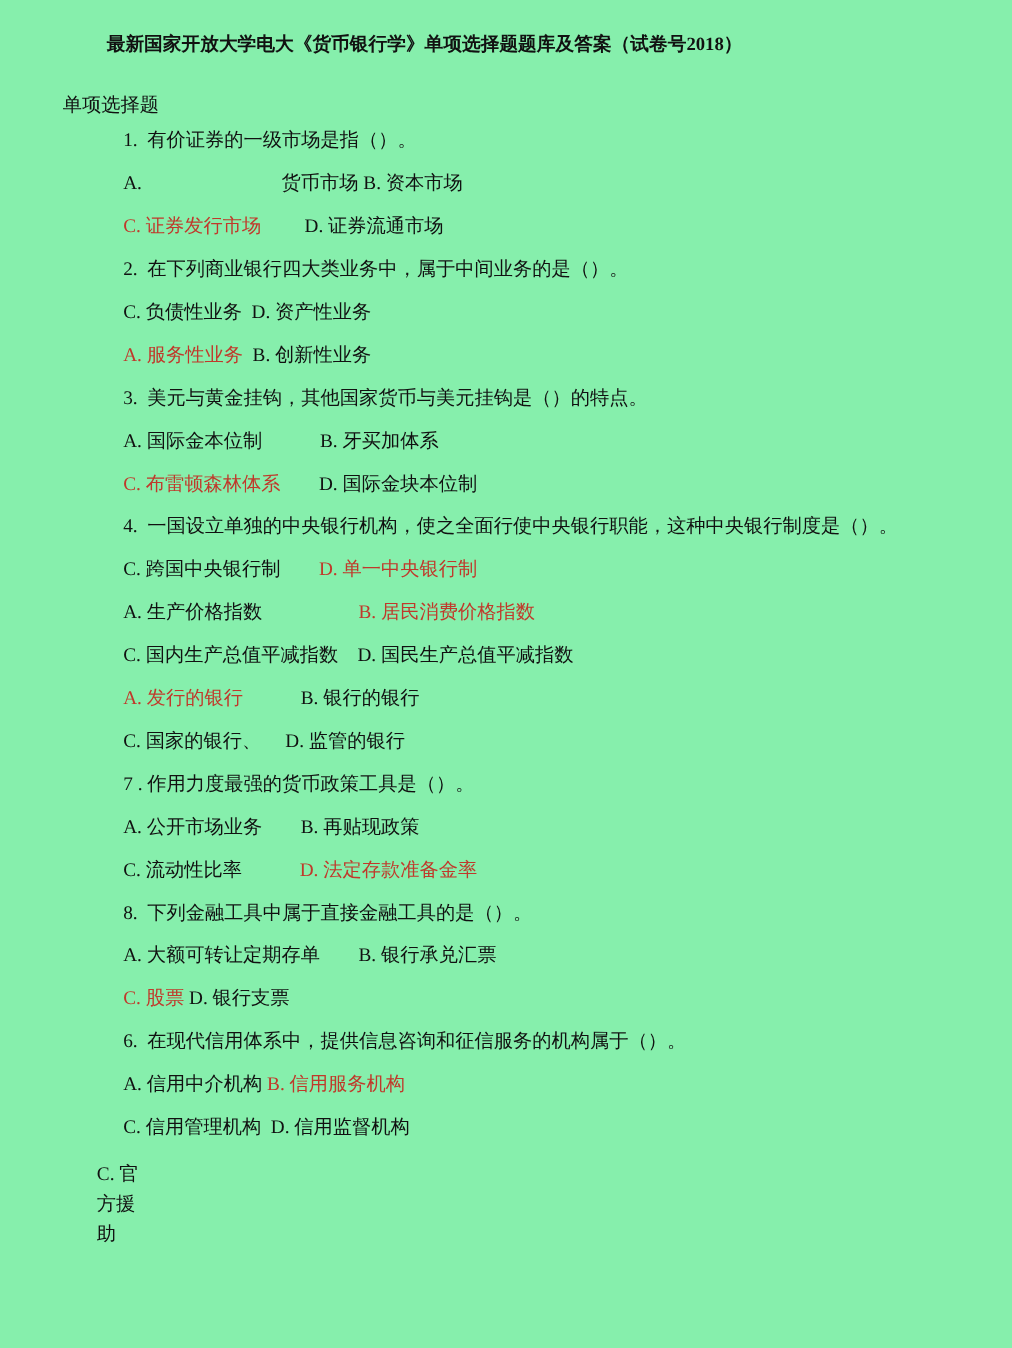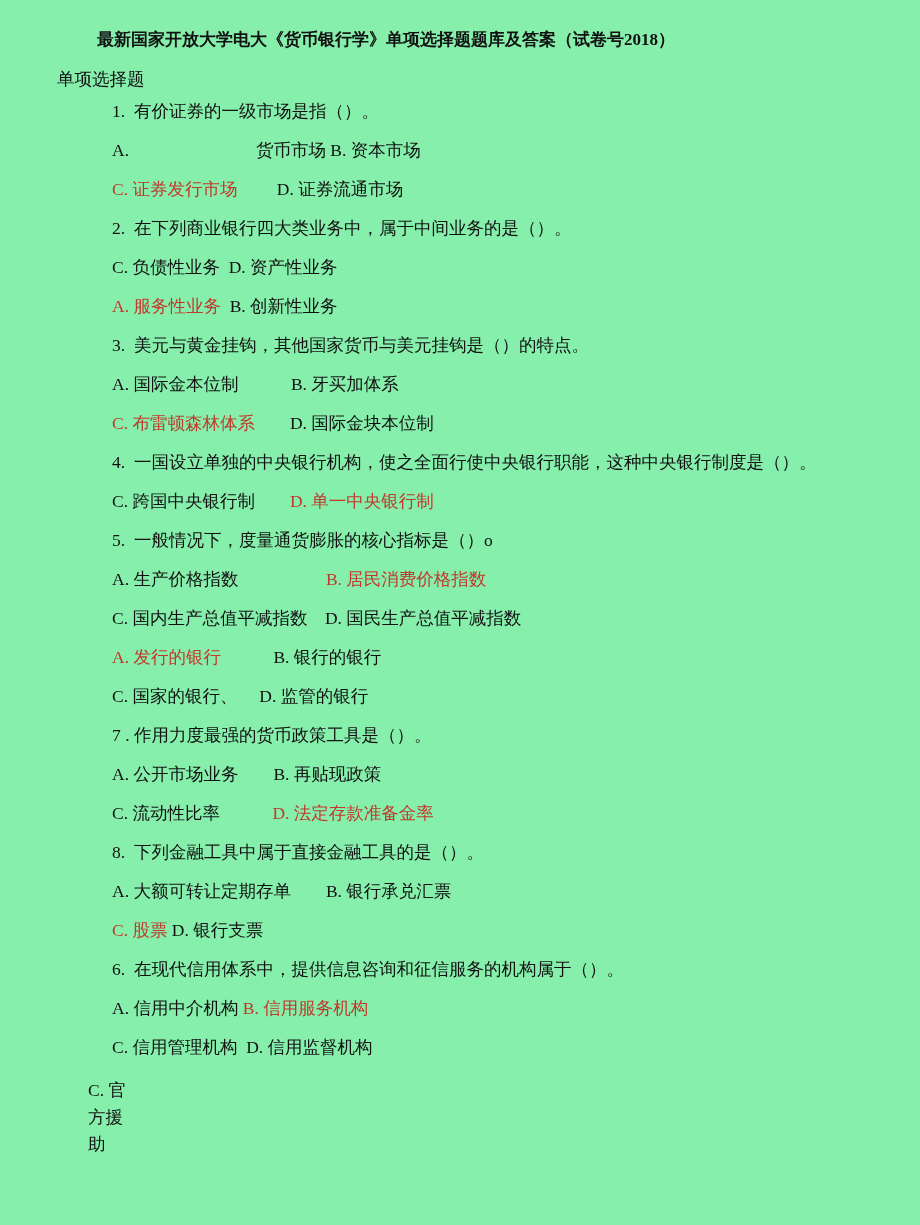--- a/index.html
+++ b/index.html
@@ -18,21 +18,21 @@
   }
   .doc-title {
     margin: 30px 0 0 97px;
     font-size: 17px;
     font-weight: bold;
     line-height: 20px;
     letter-spacing: 0px;
     white-space: pre-wrap;
   }
   .section-heading {
-    margin: 20px 0 0 57px;
+    margin: 36px 0 0 57px;
     font-size: 17.5px;
     line-height: 18px;
     white-space: pre-wrap;
   }
   .lines {
     margin: 14px 40px 0 112px;
   }
   .line {
     font-size: 17.5px;
     line-height: 18px;
@@ -62,21 +62,20 @@
       <div class="line"><span class="">A.　　　　　　　 货币市场 B. 资本市场</span></div>
       <div class="line"><span class="red">C. 证券发行市场</span><span class="">　　 D. 证券流通市场</span></div>
       <div class="line">2.  在下列商业银行四大类业务中，属于中间业务的是（）。</div>
       <div class="line"><span class="">C. 负债性业务  D. 资产性业务</span></div>
       <div class="line"><span class="red">A. 服务性业务</span><span class="">  B. 创新性业务</span></div>
       <div class="line">3.  美元与黄金挂钩，其他国家货币与美元挂钩是（）的特点。</div>
       <div class="line"><span class="">A. 国际金本位制　　　B. 牙买加体系</span></div>
       <div class="line"><span class="red">C. 布雷顿森林体系</span><span class="">　　D. 国际金块本位制</span></div>
       <div class="line">4.  一国设立单独的中央银行机构，使之全面行使中央银行职能，这种中央银行制度是（）。</div>
       <div class="line"><span class="">C. 跨国中央银行制</span><span class="red">　　D. 单一中央银行制</span></div>
-      <div class="line">5.  一般情况下，度量通货膨胀的核心指标是（）o</div>
       <div class="line"><span class="">A. 生产价格指数</span><span class="red">　　　　　B. 居民消费价格指数</span></div>
       <div class="line"><span class="">C. 国内生产总值平减指数　D. 国民生产总值平减指数</span></div>
       <div class="line"><span class="red">A. 发行的银行</span><span class="">　　　B. 银行的银行</span></div>
       <div class="line"><span class="">C. 国家的银行、　 D. 监管的银行</span></div>
       <div class="line">7 . 作用力度最强的货币政策工具是（）。</div>
       <div class="line"><span class="">A. 公开市场业务　　B. 再贴现政策</span></div>
       <div class="line"><span class="">C. 流动性比率</span><span class="red">　　　D. 法定存款准备金率</span></div>
       <div class="line">8.  下列金融工具中属于直接金融工具的是（）。</div>
       <div class="line"><span class="">A. 大额可转让定期存单　　B. 银行承兑汇票</span></div>
       <div class="line"><span class="red">C. 股票</span><span class=""> D. 银行支票</span></div>

